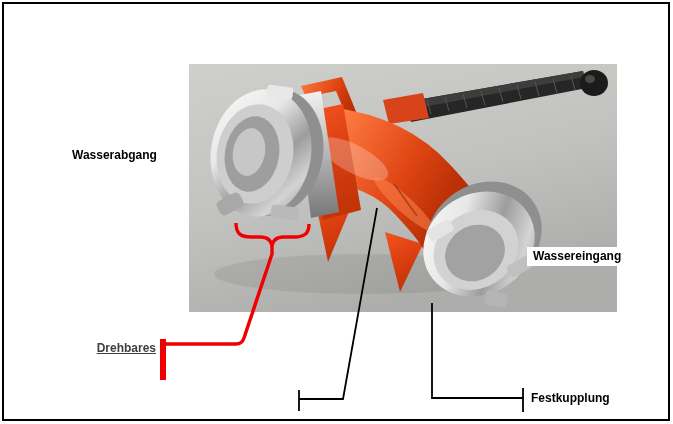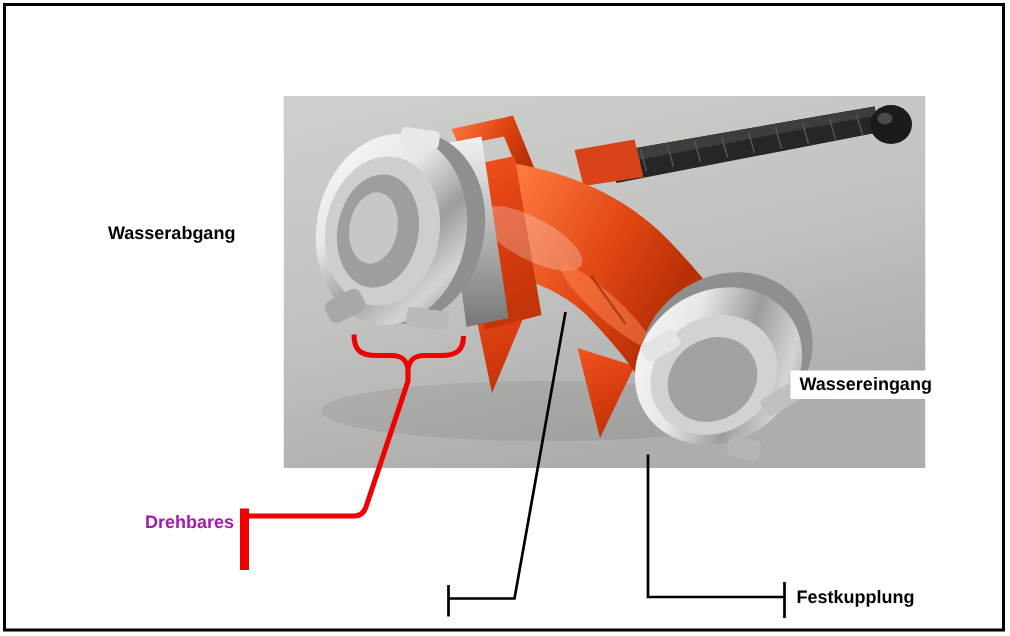--- a/index.html
+++ b/index.html
@@ -18,21 +18,21 @@
   }
   .title span{text-decoration:underline;text-decoration-thickness:2px;text-underline-offset:4px;}
   .photo{
     position:absolute;left:189px;top:64px;width:428px;height:248px;
   }
   .callouts{position:absolute;left:0;top:0;width:673px;height:424px;pointer-events:none;}
   .lbl{
     position:absolute;font-size:12px;font-weight:bold;color:#000;white-space:nowrap;
   }
   .lbl.boxed{background:#fff;padding:2px 6px 3px 6px;}
-  .lbl.red{color:#a21caf;}
+  .lbl.red{color:#404040;text-decoration:underline;}
   .lbl-wasserabgang{left:66px;top:146px;}
   .lbl-wassereingang{left:499px;top:247px;margin-left:28px;}
   .lbl-drehbares{left:20px;top:339px;width:136px;text-align:right;line-height:19px;}
   .lbl-gehaeuse{left:212px;top:391px;}
   .lbl-festkupplung{left:531px;top:391px;}
 </style>
 </head>
 <body>
 
 <div class="canvas">

